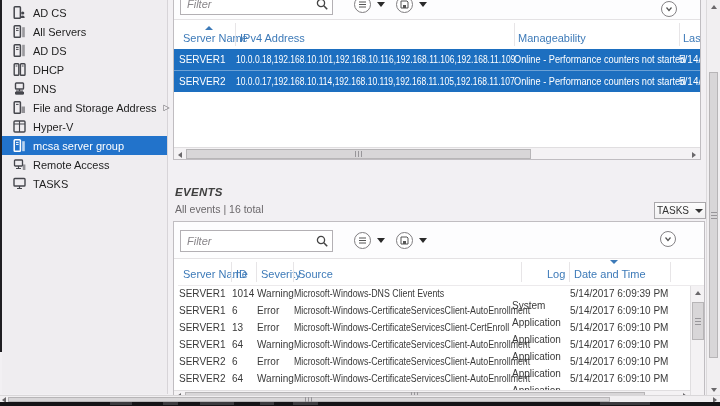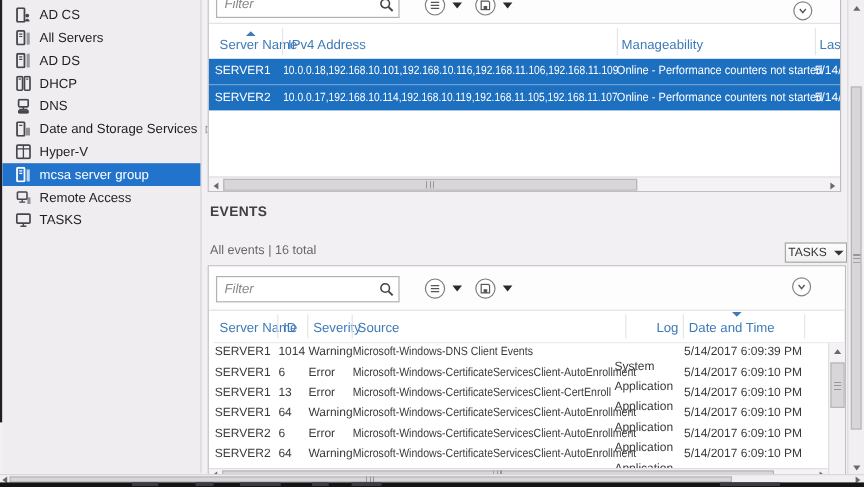--- a/index.html
+++ b/index.html
@@ -76,21 +76,21 @@
           background:repeating-linear-gradient(90deg,#98969a 0 1px,transparent 1px 3px);}
   .grip-v{position:absolute;left:50%;top:50%;width:6px;height:8px;transform:translate(-50%,-50%);
           background:repeating-linear-gradient(0deg,#98969a 0 1px,transparent 1px 3px);}
   .tri{position:absolute;width:0;height:0;}
   .tri-l{border-top:3px solid transparent;border-bottom:3px solid transparent;border-right:4px solid #6a686b;}
   .tri-r{border-top:3px solid transparent;border-bottom:3px solid transparent;border-left:4px solid #6a686b;}
   .tri-u{border-left:3px solid transparent;border-right:3px solid transparent;border-bottom:4px solid #6a686b;}
   .tri-d{border-left:3px solid transparent;border-right:3px solid transparent;border-top:4px solid #6a686b;}
 
   
-  .events-title{position:absolute;left:175px;top:171px;font-size:11.5px;font-weight:bold;color:#404040;letter-spacing:.3px;}
+  .events-title{position:absolute;left:175px;top:186px;font-size:11.5px;font-weight:bold;color:#404040;letter-spacing:.3px;font-style:italic;}
   .events-subtitle{position:absolute;left:175px;top:203px;font-size:10.5px;color:#6b686b;}
   .tasks-btn{position:absolute;left:654px;top:202px;width:52px;height:17px;box-sizing:border-box;
              background:linear-gradient(#fdfdfd,#f1f0f1);border:1px solid #a9a7aa;
              font-family:inherit;font-size:10px;color:#333;display:flex;align-items:center;justify-content:center;gap:6px;padding:0;}
   .tasks-tri{width:0;height:0;border-left:4px solid transparent;border-right:4px solid transparent;border-top:4px solid #333;}
 
   
   .win-vsb{position:absolute;left:706px;top:0;width:14px;height:406px;background:#f1eff1;border-left:1px solid #dcdadc;box-sizing:border-box;}
   .win-hsb{position:absolute;left:0;top:395px;width:720px;height:8px;background:#f1eff1;border-top:1px solid #d9d7d9;box-sizing:border-box;z-index:5;}
   .taskbar{position:absolute;left:0;top:402px;width:720px;height:4px;background:#151417;z-index:6;}
@@ -155,21 +155,21 @@
       <span class="nav-label">DNS</span>
     </div>
     <div class="nav-item">
       <span class="nav-icon">
           <svg viewBox="0 0 13 13">
             <rect x="1.2" y="0.8" width="6.2" height="11.4" rx="0.8" fill="none" stroke="currentColor" stroke-width="1.5"></rect>
             <path d="M3 3.4h2.6" stroke="currentColor" stroke-width="1"></path>
             <path d="M8.6 5.5h3.4v6.5H8.6z" fill="currentColor" opacity=".55"></path>
           </svg>
         </span>
-      <span class="nav-label">Date and Storage Services</span>
+      <span class="nav-label">File and Storage Address</span>
       <span class="submenu-arrow">▷</span>
     </div>
     <div class="nav-item">
       <span class="nav-icon">
           <svg viewBox="0 0 13 13">
             <rect x="1" y="1" width="11" height="11" rx="1" fill="none" stroke="currentColor" stroke-width="1.4"></rect>
             <path d="M6.5 1v11M1 4h11" stroke="currentColor" stroke-width="1.1"></path>
           </svg>
         </span>
       <span class="nav-label">Hyper-V</span>

